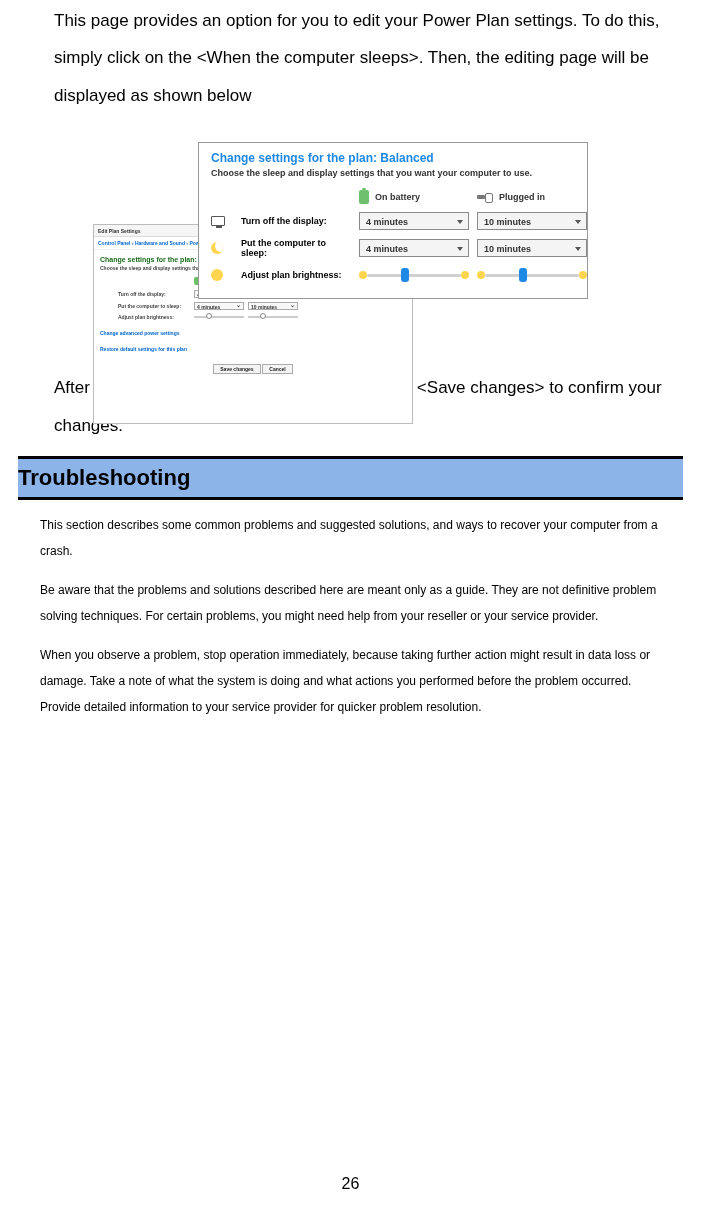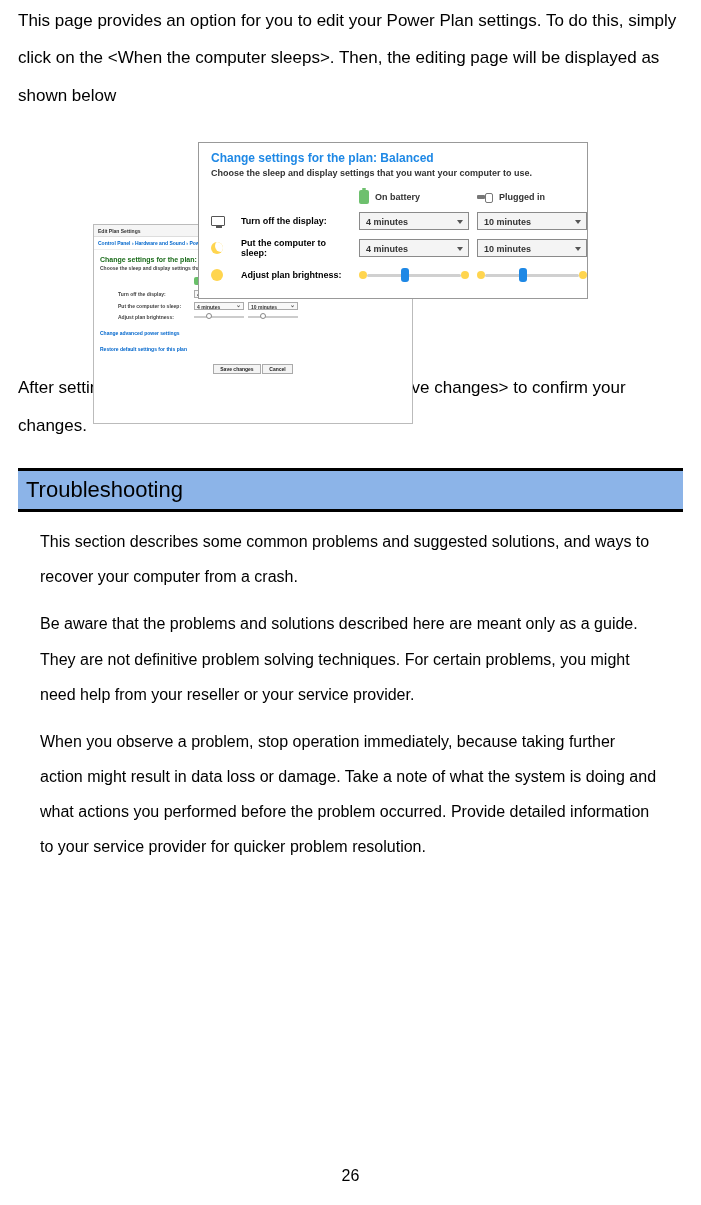--- a/index.html
+++ b/index.html
@@ -9,20 +9,21 @@
     background: #fff;
     font-family: Arial, Helvetica, sans-serif;
     color: #000;
     position: relative;
     padding: 0 18px;
   }
   .para {
     font-size: 17px;
     line-height: 2.2;
     margin-bottom: 10px;
+    margin-left: 36px;
   }
   .para.top { padding-top: 2px; }
   .figure-area {
     width: 100%;
     padding: 18px 0 10px 0;
     position: relative;
     font-weight: bold;
   }
   
   .small-win {
@@ -181,36 +182,36 @@
   .large-win .sliderbox .knob{
     position:absolute;left:38%;top:2px;width:8px;height:14px;background:#1e88e5;border-radius:3px;
   }
   .large-win .sliderbox .dot{
     position:absolute;top:5px;width:8px;height:8px;border-radius:50%;background:#ffd54f;
   }
   .large-win .sliderbox .dot.l{left:0;}
   .large-win .sliderbox .dot.r{right:0;}
   
   .section-head {
-    margin-top: 24px;
+    margin-top: 12px;
     border-top: 3px solid #000;
     border-bottom: 3px solid #000;
     background: #8cb4e8;
-    padding: 6px 8px;
+    padding: 6px 0;
     font-size: 22px;
-    font-weight: normal;
+    font-weight: bold;
   }
   .body-para {
-    font-size: 16px;
+    font-size: 12px;
     line-height: 2.2;
     padding: 12px 22px 0 22px;
   }
   .pagenum {
     position: absolute;
-    bottom: 20px;
+    bottom: 12px;
     left: 0; right: 0;
     text-align: center;
     font-size: 16px;
   }
 </style>
 </head>
 <body>
 
 <p class="para top">This page provides an option for you to edit your Power Plan settings. To do this, simply click on the &lt;When the computer sleeps&gt;. Then, the editing page will be displayed as shown below</p>
 

